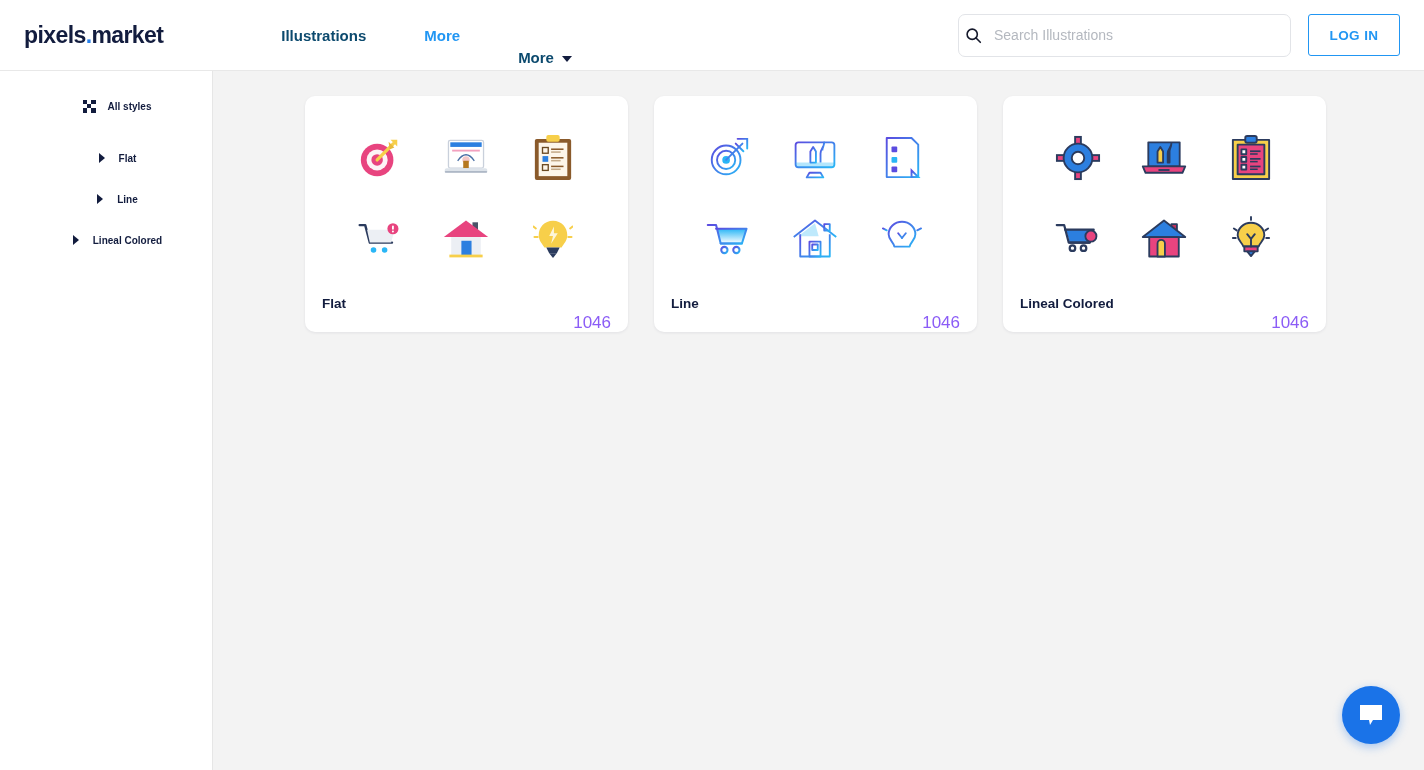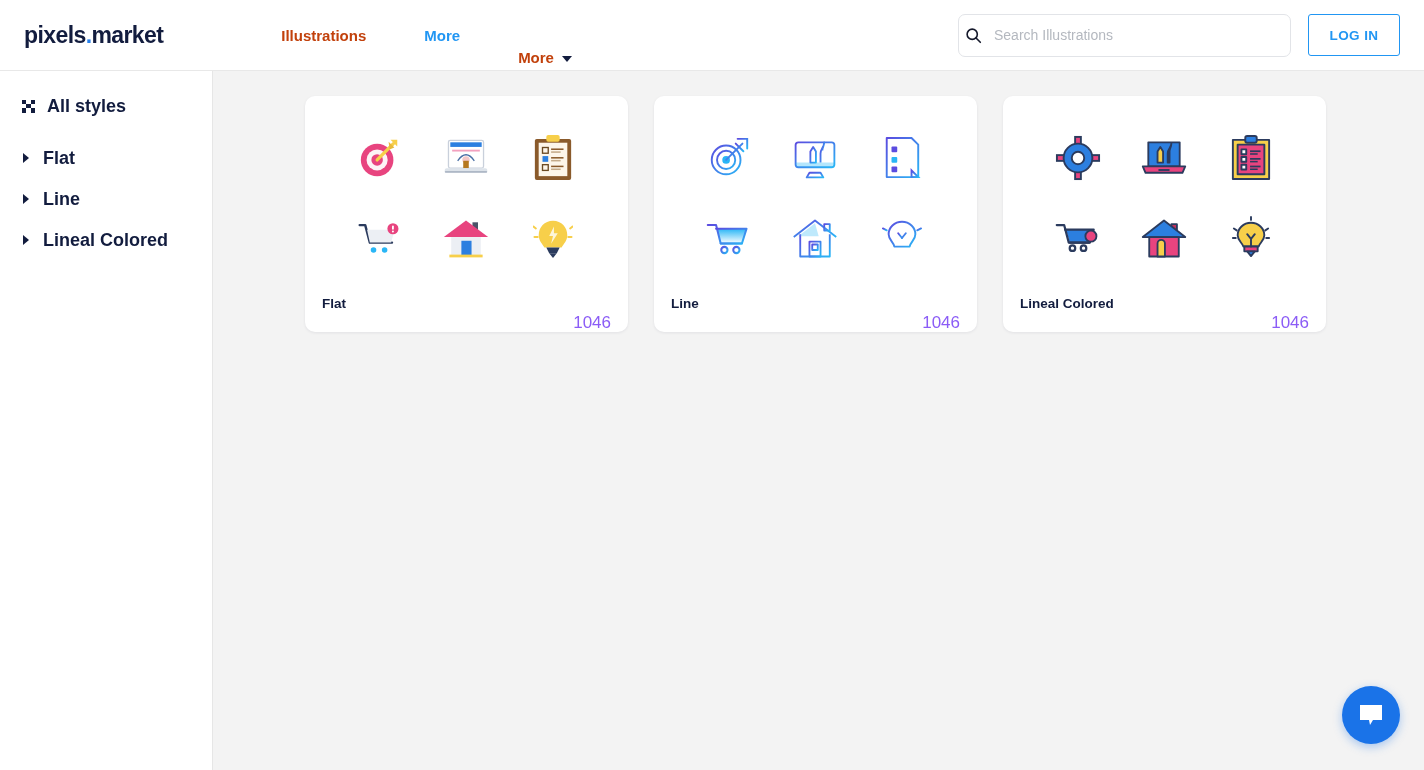--- a/index.html
+++ b/index.html
@@ -45,21 +45,21 @@
 
   .nav {
     display: flex;
     align-items: center;
     margin-left: 118px;
     gap: 0;
   }
   .nav-item {
     font-size: 15px;
     font-weight: bold;
-    color: #c2410c;
+    color: #0c4a6e;
     cursor: pointer;
     padding: 8px 0;
     margin-right: 58px;
     white-space: nowrap;
     display: flex;
     align-items: center;
     gap: 8px;
   }
   .nav-item.active { color: #2196f3; }
   .nav-item:last-child { margin-right: 0; margin-top: 44px; }
@@ -125,23 +125,24 @@
     border-right: 1px solid #e6e6e6;
     padding-top: 22px;
   }
   .side-item {
     display: flex;
     align-items: center;
     height: 26px;
     padding-left: 22px;
     margin-bottom: 15px;
     cursor: pointer;
-    font-size: 18px;
+    font-size: 10px;
     font-weight: bold;
     color: #121c3e;
+    justify-content: center;
   }
   .side-item .label { margin-left: 12px; }
   .side-item.with-caret .label { margin-left: 14px; }
 
   .grid-icon {
     width: 13px; height: 13px;
     display: grid;
     grid-template-columns: repeat(3, 1fr);
     grid-template-rows: repeat(3, 1fr);
     flex: none;

